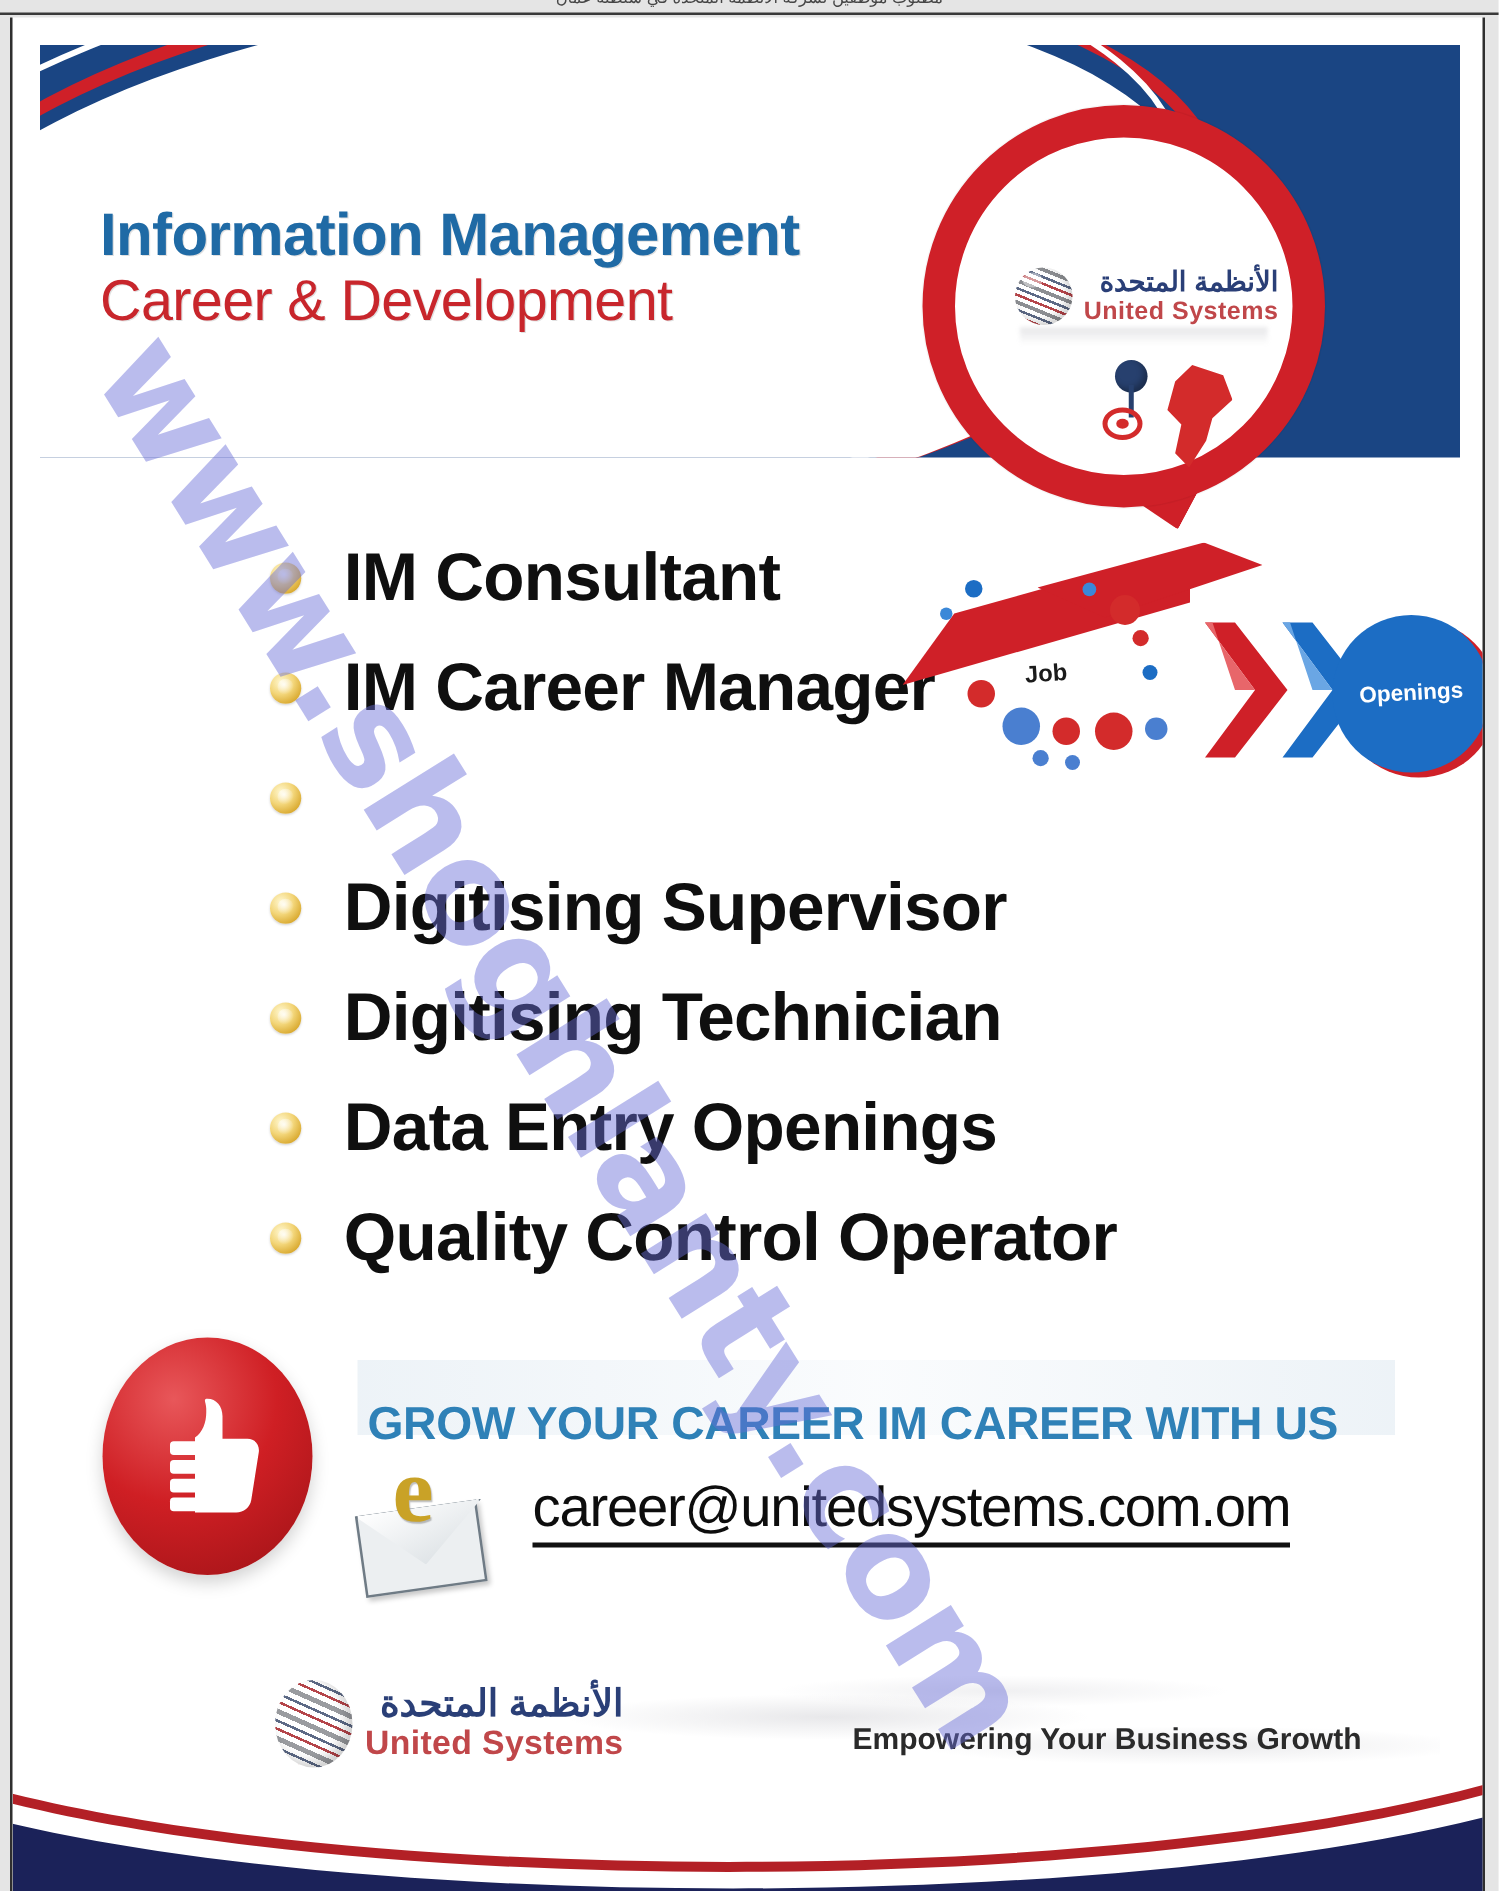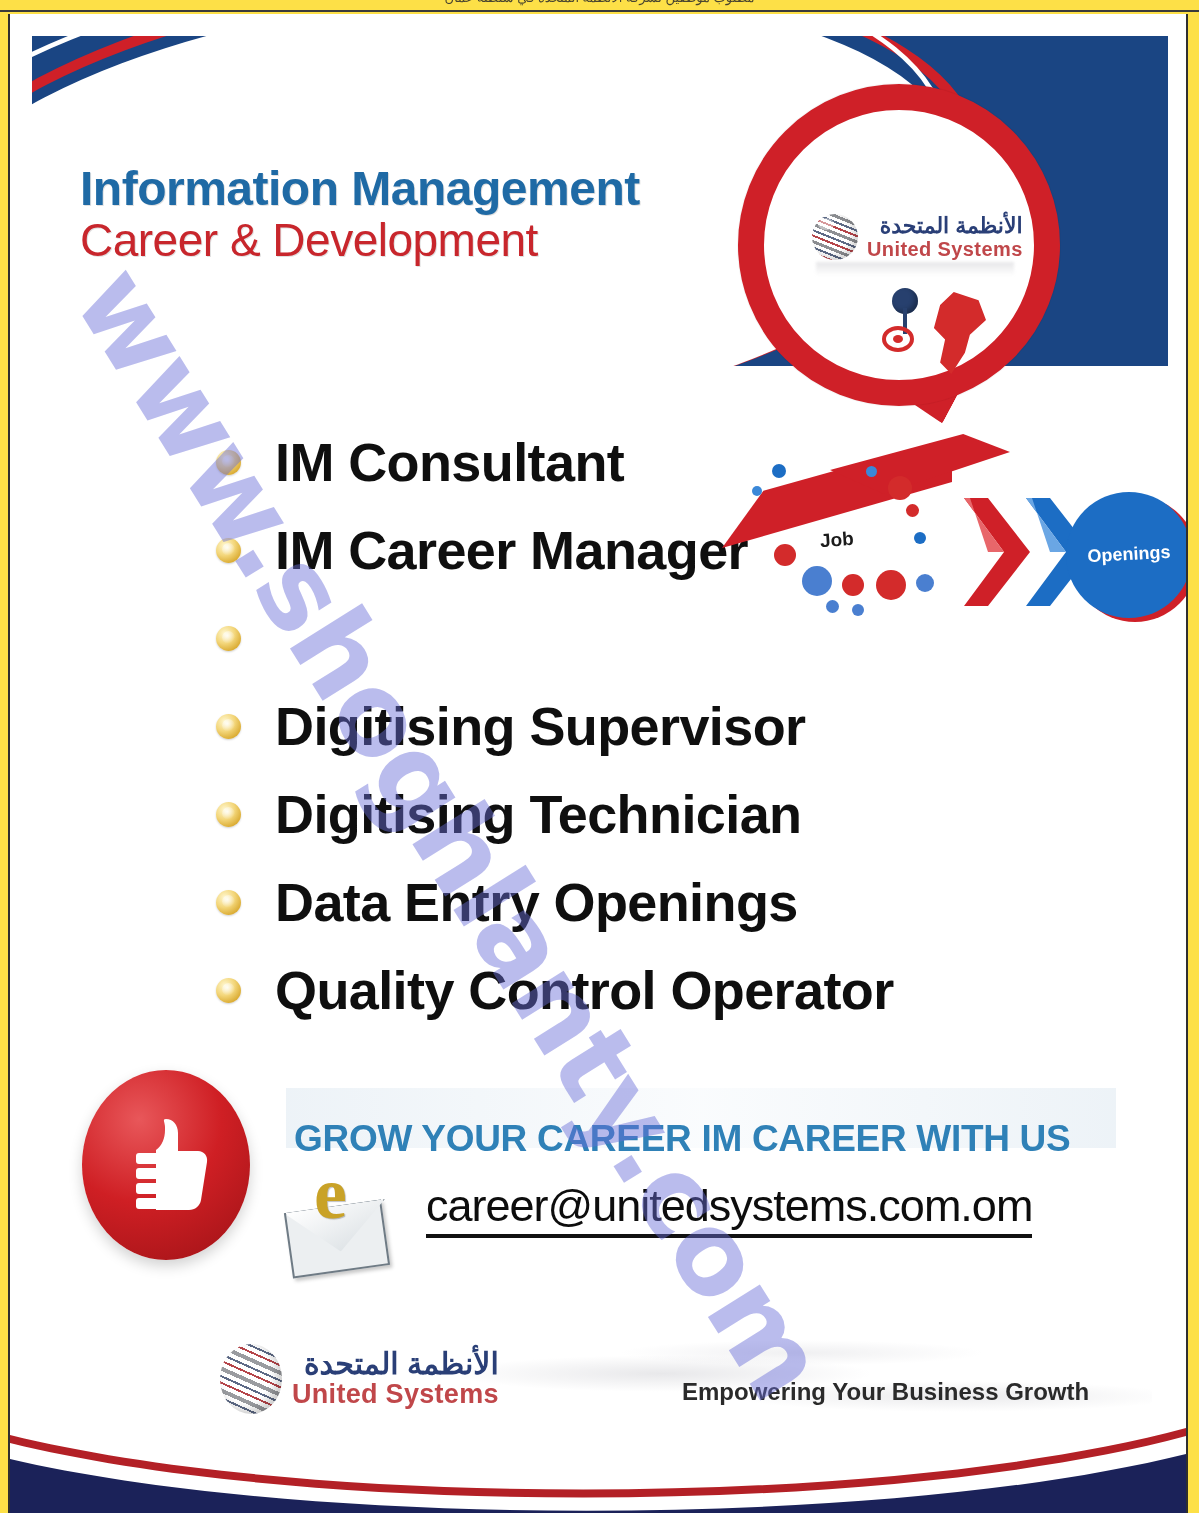--- a/index.html
+++ b/index.html
@@ -6,21 +6,21 @@
   html, body {
     width:1199px; height:1513px;
     background:#ffffff;
     font-family:"Liberation Sans", sans-serif;
     overflow:hidden;
   }
 
   #page {
     position:relative;
     width:1199px; height:1513px;
-    background:#fde047;
+    background:#e5e5e5;
   }
 
   
   .top-strip {
     position:absolute; left:0; top:0; width:1199px; height:9px;
     overflow:hidden;
     color:#2b2b2b;
     font-size:13px;
     direction:rtl;
     text-align:center;

